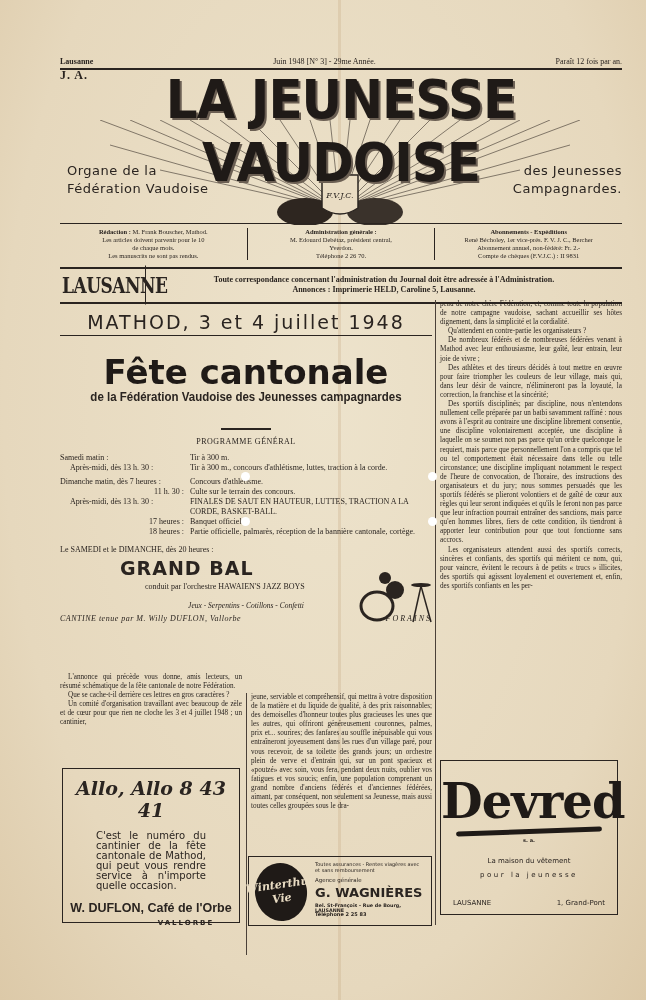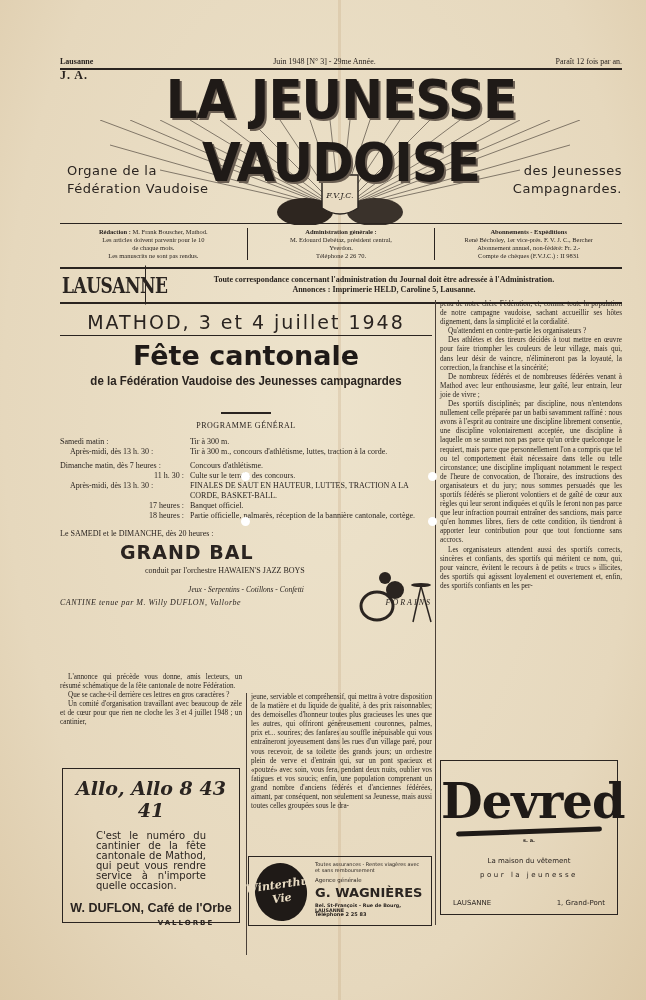--- a/index.html
+++ b/index.html
@@ -30,21 +30,21 @@
   .info b { font-weight: bold; }
   .info-rule { position: absolute; left: 0; top: 267px; width: 562px; height: 2px; background: #2a2420; }
   .corr { position: absolute; left: 0; top: 270px; width: 562px; height: 30px; display: flex; align-items: center; }
   .corr .city { width: 86px; font-family: "DejaVu Serif", serif; font-weight: bold; font-size: 17px; letter-spacing: -0.5px; transform: scaleY(1.3); border-right: 1px solid #2a2420; height: 30px; line-height: 30px; padding-left: 2px; }
   .corr .txt { flex: 1; text-align: center; font-size: 8px; font-weight: bold; line-height: 10px; }
   .corr-rule { position: absolute; left: 0; top: 302px; width: 562px; height: 2px; background: #2a2420; }
 
   .left { position: absolute; left: 0; top: 308px; width: 372px; }
   .right { position: absolute; left: 375px; top: 300px; width: 187px; border-left: 1px solid #4a4038; padding-left: 4px; height: 625px; }
   .mathod { font-family: "DejaVu Sans", sans-serif; font-size: 19px; letter-spacing: 2px; text-align: center; height: 28px; line-height: 28px; border-bottom: 1px solid #2a2420; }
-  .fete { font-family: "DejaVu Sans", sans-serif; font-weight: bold; font-size: 27px; text-align: center; margin-top: 4px; line-height: 32px; color: #1f1a17; }
+  .fete { font-family: "DejaVu Sans", sans-serif; font-weight: bold; font-size: 34px; text-align: center; margin-top: 20px; line-height: 32px; color: #1f1a17; }
   .fete-sub { font-family: "Liberation Sans", sans-serif; font-weight: bold; font-size: 12.5px; text-align: center; margin-top: 2px; transform: scaleX(0.92); }
   .short-rule { width: 50px; height: 2px; background: #2a2420; margin: 24px auto 0; }
   .prog-title { text-align: center; font-size: 8px; letter-spacing: 0.5px; margin-top: 7px; }
   .prog { margin-top: 7px; font-size: 8px; line-height: 10px; }
   .prog-row { display: flex; }
   .prog-row .when { width: 130px; text-align: left; }
   .prog-row .when.ind { padding-left: 10px; }
   .prog-row .when.right-al { text-align: right; padding-right: 6px; }
   .prog-row .what { flex: 1; }
   .prog-row.gap { margin-top: 4px; }
@@ -254,22 +254,22 @@
       <div class="name">G. WAGNIÈRES</div>
       <div class="addr">Bel. St-François - Rue de Bourg, LAUSANNE</div>
       <div class="tel">Téléphone 2 25 83</div>
     </div>
   </div>
 
   <div class="right">
     <div class="col-body">
       <p style="text-indent:0">peau de notre chère Fédération, et, comme toute la population de notre campagne vaudoise, sachant accueillir ses hôtes dignement, dans la simplicité et la cordialité.</p>
       <p>Qu'attendent en contre-partie les organisateurs ?</p>
+      <p>De nombreux fédérés et de nombreuses fédérées venant à Mathod avec leur enthousiasme, leur gaîté, leur entrain, leur joie de vivre ;</p>
       <p>Des athlètes et des tireurs décidés à tout mettre en œuvre pour faire triompher les couleurs de leur village, mais qui, dans leur désir de vaincre, n'élimineront pas la loyauté, la correction, la franchise et la sincérité;</p>
-      <p>De nombreux fédérés et de nombreuses fédérées venant à Mathod avec leur enthousiasme, leur gaîté, leur entrain, leur joie de vivre ;</p>
       <p>Des sportifs disciplinés; par discipline, nous n'entendons nullement celle préparée par un batbi savamment raffiné : nous avons à l'esprit au contraire une discipline librement consentie, une discipline volontairement acceptée, une discipline à laquelle on se soumet non pas parce qu'un ordre quelconque le requiert, mais parce que personnellement l'on a compris que tel ou tel comportement était nécessaire dans telle ou telle circonstance; une discipline impliquant notamment le respect de l'heure de convocation, de l'horaire, des instructions des organisateurs et du jury; nous sommes persuadés que les sportifs fédérés se plieront volontiers et de gaîté de cœur aux règles qui leur seront indiquées et qu'ils le feront non pas parce que leur infraction pourrait entraîner des sanctions, mais parce qu'en hommes libres, fiers de cette condition, ils tiendront à apporter leur contribution pour que tout fonctionne sans accrocs.</p>
       <p>Les organisateurs attendent aussi des sportifs corrects, sincères et confiants, des sportifs qui méritent ce nom, qui, pour vaincre, évitent le recours à de petits « trucs » illicites, des sportifs qui agissent loyalement et ouvertement et, enfin, des sportifs confiants en les per-</p>
     </div>
     <div class="ad-devred">
       <div class="logo">Devred</div>
       <div class="swoosh"></div>
       <div class="sa">s. a.</div>
       <div class="l1">La maison du vêtement</div>
       <div class="l2">pour la jeunesse</div>
       <div class="foot">

